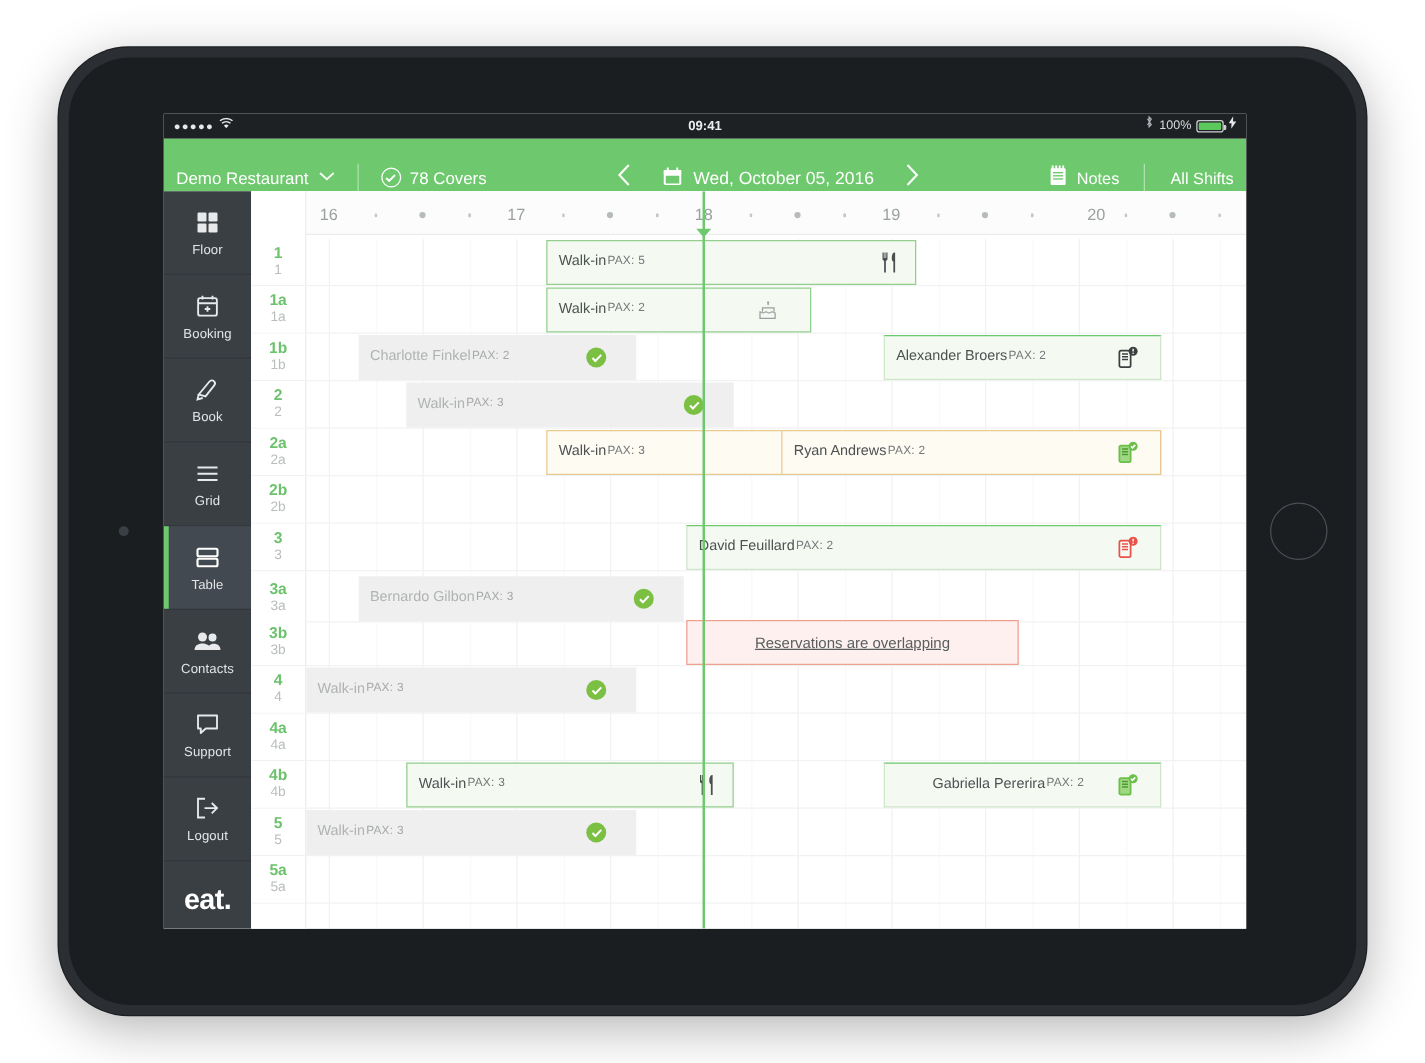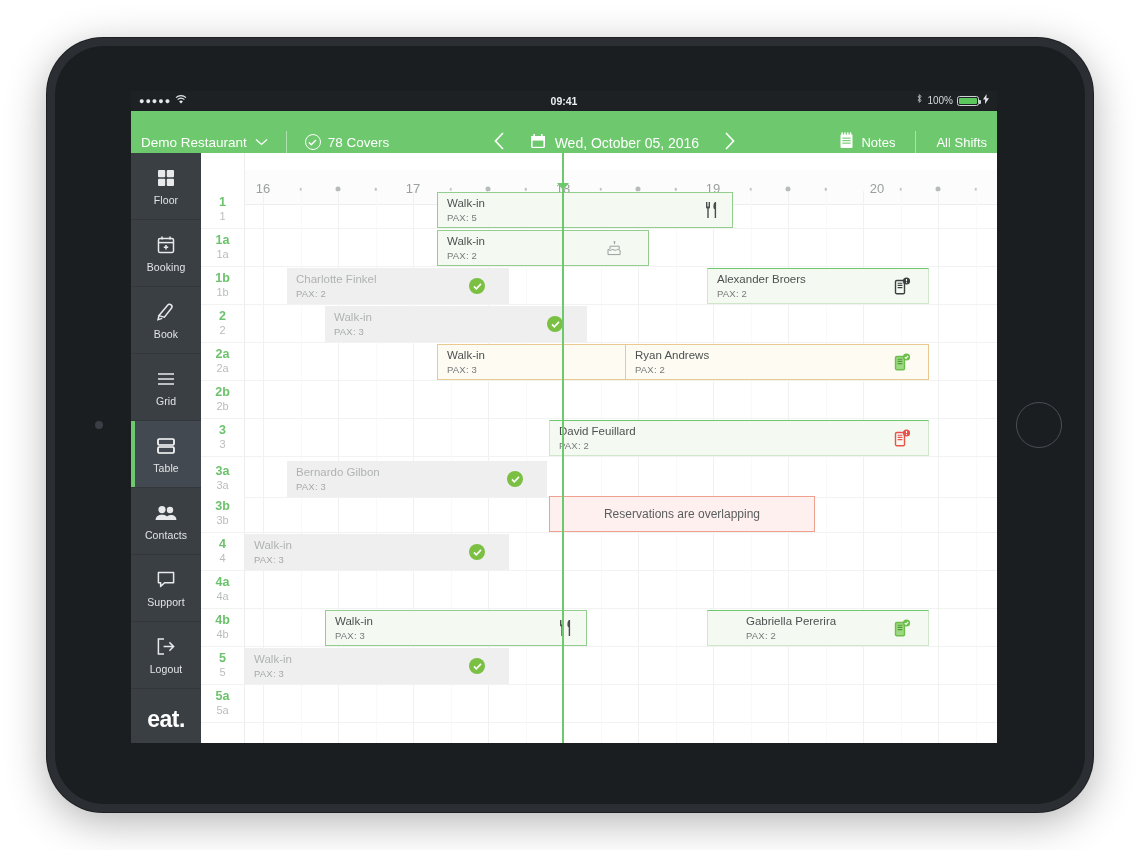--- a/index.html
+++ b/index.html
@@ -110,21 +110,21 @@
     color:#fff; font-size:23px; font-weight:bold; letter-spacing:-.5px;
   }
 
   
   .plan {
     position:absolute; left:70px; top:62px; right:0; bottom:0;
     background:#ffffff; overflow:hidden;
   }
   .axis {
     position:absolute; left:0; top:0; right:0; height:35px;
-    background:#fbfcfb; border-bottom:1px solid #eceeed;margin-top:17px;
+    background:#fbfcfb; border-bottom:1px solid #eceeed;
   }
   .rowhead-col {
     position:absolute; left:0; top:0; width:44px; bottom:0;
     border-right:1px solid #eceeed; background:#fff;
   }
   .axis .tick { position:absolute; top:0; height:38px; }
   .axis .hr {
     transform:translateX(-50%); font-size:13px; color:#9aa0a0; line-height:38px;
   }
   .axis .dot-s, .axis .dot-b {
@@ -148,35 +148,35 @@
   .rl-main { font-size:12.5px; font-weight:bold; color:#6cc26c; line-height:1.1; }
   .rl-sub  { font-size:11px; color:#b9bdbd; line-height:1.25; }
 
   
   .block {
     position:absolute; top:1px; height:36px;
     display:flex; align-items:center;
     padding:0 9px;
     font-size:11.5px;
   }
-  .blk-txt { display:flex; flex-direction:column; gap:1px; }
+  .blk-txt { display:flex; flex-direction:row; gap:1px; }
   .blk-name { font-size:11.5px; color:#4d5152; line-height:1.15; }
   .blk-pax  { font-size:9.5px; color:#75797a; letter-spacing:.2px; }
 
   .b-green { background:#f4faf2; border:1px solid #93ce8e; }
   .b-green-top { background:#f4faf2; border-top:1.5px solid #6ec96e; border-left:1px solid #cfe6cb; border-right:1px solid #cfe6cb; border-bottom:1px solid #cfe6cb;}
   .b-grey { background:#efefef; border:none; }
   .b-grey .blk-name { color:#b0b3b3; }
   .b-grey .blk-pax { color:#a6a9a9; }
   .b-amber { background:#fdfbf2; border:1px solid #e9c98f; }
   .b-overlap {
     background:#fdf0ee; border:1px solid #f0a08f;
     align-items:center; justify-content:center;
   }
-  .overlap-txt { font-size:12px; color:#5a5e5f; }
+  .overlap-txt { font-size:12px; color:#5a5e5f;text-decoration:underline; }
 
   .chk {
     width:16px; height:16px; border-radius:50%; background:#7bc043;
     display:flex; align-items:center; justify-content:center;
   }
 
   
   .nowline { position:absolute; top:0; bottom:0; width:2px; background:#6ec96e; z-index:5;}
   .nowtri {
     position:absolute; top:30px; width:0; height:0;

